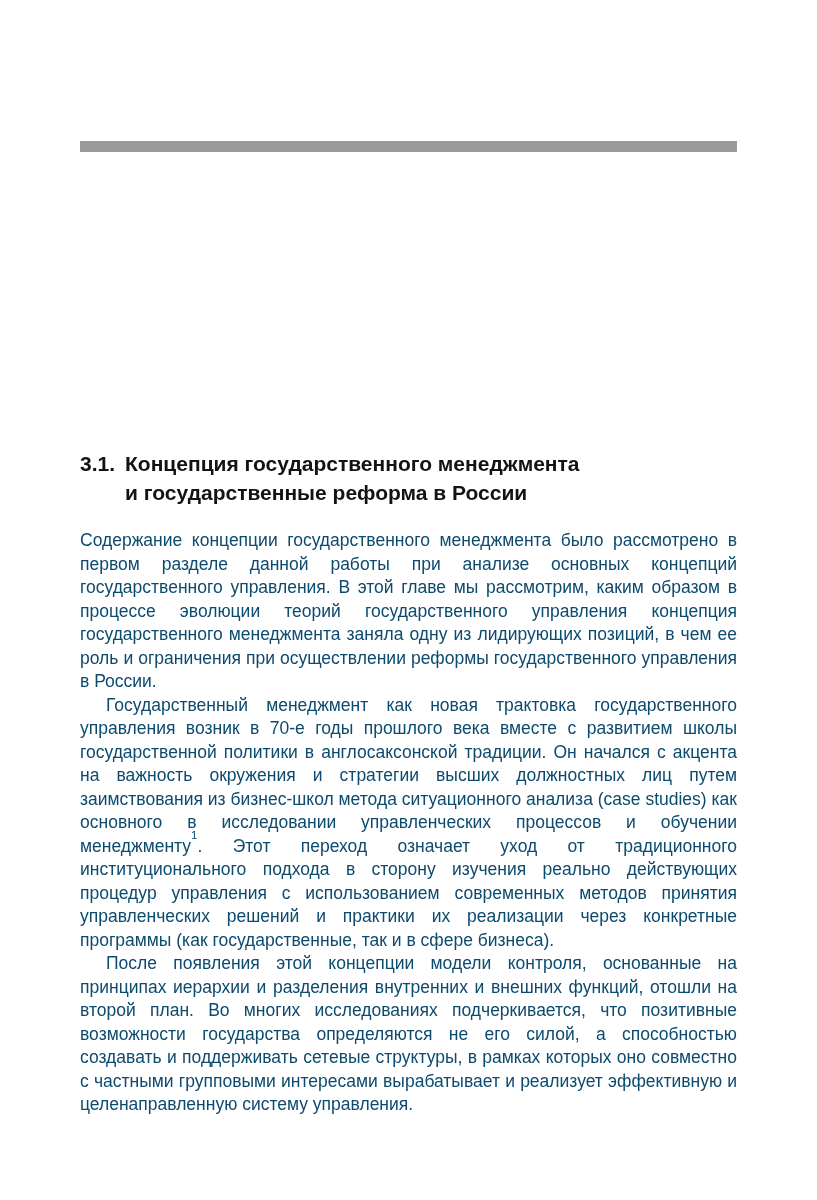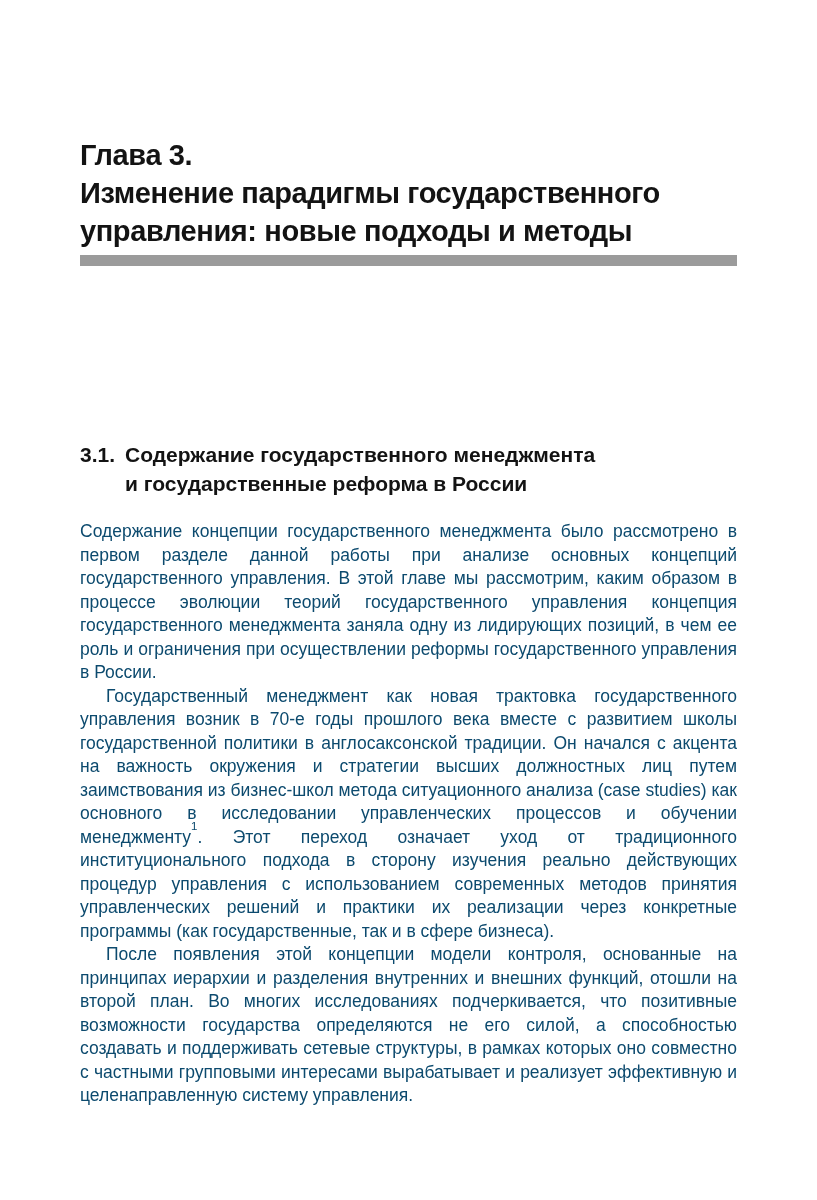--- a/index.html
+++ b/index.html
@@ -32,21 +32,21 @@
     color: #131313;
   }
   .ch-line { display: block; }
   .rule {
     margin-top: 5px;
     height: 11px;
     width: 100%;
     background: #9b9b9b;
   }
   
-  .section { top: 440px; }
+  .section { top: 449px; }
   .section-heading {
     display: flex;
     font-family: "Liberation Sans", sans-serif;
     font-weight: bold;
     font-size: 21px;
     line-height: 29px;
     color: #131313;
   }
   .sec-num { flex: 0 0 auto; margin-right: 10px; }
   .sec-lines { flex: 1 1 auto; }
@@ -68,33 +68,28 @@
     position: relative;
     top: -6px;
   }
 </style>
 </head>
 <body>
 
 <div class="page">
 
   <header class="content-col chapter">
-    <h1 class="chapter-title">
-      <span class="ch-line">Глава 3.</span>
-      <span class="ch-line">Изменение парадигмы государственного</span>
-      <span class="ch-line">управления: новые подходы и методы</span>
-    </h1>
     <div class="rule"></div>
   </header>
 
   <section class="content-col section">
     <h2 class="section-heading">
       <span class="sec-num">3.1.</span>
       <span class="sec-lines">
-        <span class="sec-line">Содержание государственного менеджмента</span>
+        <span class="sec-line">Концепция государственного менеджмента</span>
         <span class="sec-line">и государственные реформа в России</span>
       </span>
     </h2>
 
     <div class="body-text">
       <p class="para no-indent">Содержание концепции государственного менеджмента было рассмотрено в первом разделе данной работы при анализе основных концепций государственного управления. В этой главе мы рассмотрим, каким образом в процессе эволюции теорий государственного управления концепция государственного менеджмента заняла одну из лидирующих позиций, в чем ее роль и ограничения при осуществлении реформы государственного управления в России.</p>
       <p class="para"><span>Государственный менеджмент как новая трактовка государственного управления возник в 70-е годы прошлого века вместе с развитием школы государственной политики в англосаксонской традиции. Он начался с акцента на важность окружения и стратегии высших должностных лиц путем заимствования из бизнес-школ метода ситуационного анализа (case studies) как основного в исследовании управленческих процессов и обучении менеджменту</span><sup class="fn">1</sup><span>. Этот переход означает уход от традиционного институционального подхода в сторону изучения реально действующих процедур управления с использованием современных методов принятия управленческих решений и практики их реализации через конкретные программы (как государственные, так и в сфере бизнеса).</span></p>
       <p class="para">После появления этой концепции модели контроля, основанные на принципах иерархии и разделения внутренних и внешних функций, отошли на второй план. Во многих исследованиях подчеркивается, что позитивные возможности государства определяются не его силой, а способностью создавать и поддерживать сетевые структуры, в рамках которых оно совместно с частными групповыми интересами вырабатывает и реализует эффективную и целенаправленную систему управления.</p>
     </div>
   </section>

